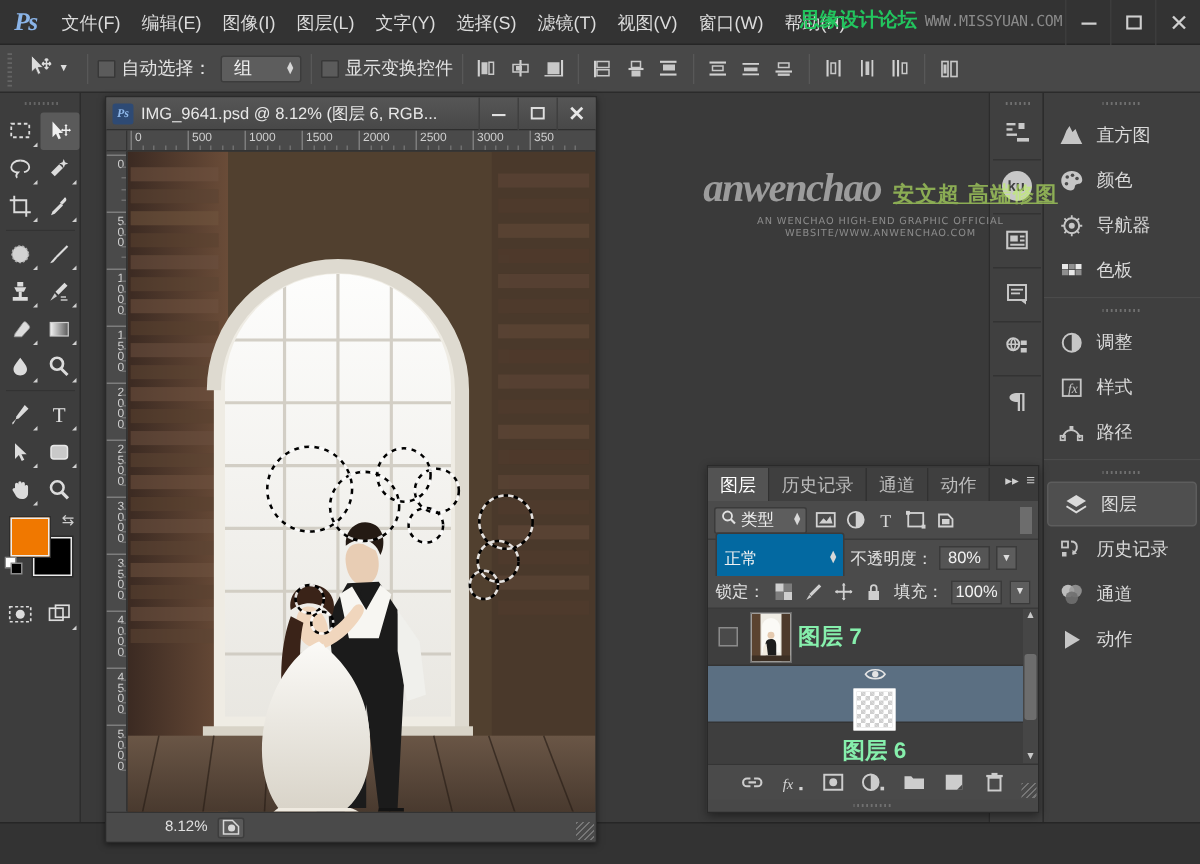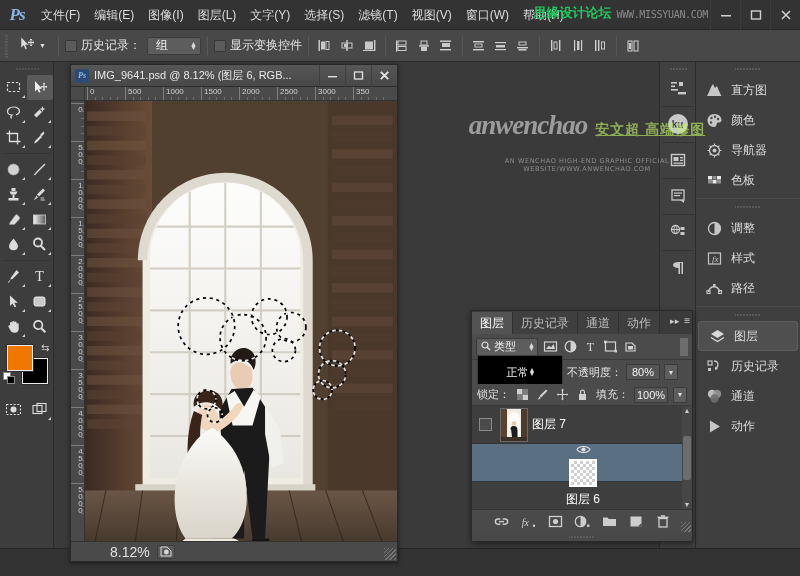--- a/index.html
+++ b/index.html
@@ -162,42 +162,42 @@
   }
   .vminor { position:absolute; right:0; width:3px; height:1px; background:#6f6f6f; }
 
   .imgwrap { flex:1; position:relative; overflow:hidden; background:#2f2f2f; }
   .photo { position:absolute; inset:0; }
 
   .docstatus {
     height:20px; background:#4a4a4a; border-top:1px solid #333;
     display:flex; align-items:center; padding-left:6px; gap:7px; flex:0 0 20px;
   }
-  .zoomtxt { font-size:14px; color:#e0e0e0;padding-left:33px; }
+  .zoomtxt { font-size:10px; color:#e0e0e0;padding-left:33px; }
   .docsz {
     width:18px; height:14px; background:#5a5a5a; border:1px solid #3d3d3d; border-radius:2px;
     display:flex; align-items:center; justify-content:center;
   }
   .docresize {
     position:absolute; right:1px; bottom:1px; width:12px; height:12px;
     background-image:repeating-linear-gradient(135deg,#777 0 1px,transparent 1px 3px);
   }
 
   
   .wm {
     position:absolute; left:408px; top:48px; width:250px; text-align:center;
     pointer-events:none; opacity:.62;
   }
   .wm-main {
     font-family:"Liberation Serif",serif; font-style:italic; font-weight:bold;
     font-size:27px; color:#d8d8d8; letter-spacing:-1px;
   }
   .wm-cn { font-size:14px; color:#bef264; font-weight:bold; letter-spacing:1px;text-decoration:underline; }
   .wm-sub {
-    font-size:6.5px; color:#bdbdbd; letter-spacing:.6px; margin-top:16px;
+    font-size:6.5px; color:#bdbdbd; letter-spacing:.6px; margin-top:2px;
     font-family:"DejaVu Sans",sans-serif;
   }
 
   
   .minidock {
     width:36px; background:#404040; border-left:1px solid #2c2c2c;
     display:flex; flex-direction:column; align-items:center; padding-top:2px; flex:0 0 36px;
   }
   .mdgrip {
     width:18px; height:6px; margin:2px 0 1px 0;
@@ -248,22 +248,22 @@
   }
   .filt-select {
     height:18px; width:62px; background:#5d5d5d; border:1px solid #3b3b3b; border-radius:2px;
     display:flex; align-items:center; gap:3px; padding:0 2px 0 4px; font-size:11px; color:#f0f0f0;
   }
   .filt-ic { width:16px; height:16px; display:flex; align-items:center; justify-content:center; color:#d2d2d2; }
   .lp-row2 {
     height:24px; display:flex; align-items:center; gap:4px; padding:0 5px; background:#4b4b4b;
   }
   .blend-select {
-    height:34px; width:86px; background:#000000; border:1px solid #3b3b3b; border-radius:2px;
-    display:flex; align-items:center; justify-content:center; padding:0 3px 0 5px;
+    height:34px; width:86px; background:#0369a1; border:1px solid #3b3b3b; border-radius:2px;
+    display:flex; align-items:center; justify-content:space-between; padding:0 3px 0 5px;
     font-size:11px; color:#f2f2f2;
   }
   .lbl { font-size:11px; color:#e2e2e2; white-space:nowrap; }
   .numfield {
     height:16px; min-width:34px; background:#555; border:1px solid #3a3a3a;
     font-size:11px; color:#f2f2f2; display:flex; align-items:center; justify-content:center;
   }
   .dd {
     width:14px; height:16px; background:#5d5d5d; border:1px solid #3b3b3b;
     display:flex; align-items:center; justify-content:center; font-size:7px; color:#ddd;
@@ -286,21 +286,21 @@
     overflow:hidden; flex:0 0 28px;
   }
   .thumb.sel-border { border:2px solid #ffffff; }
   .checker {
     position:absolute; inset:0;
     background-image:
       linear-gradient(45deg,#cfcfcf 25%,transparent 25%,transparent 75%,#cfcfcf 75%),
       linear-gradient(45deg,#cfcfcf 25%,transparent 25%,transparent 75%,#cfcfcf 75%);
     background-size:6px 6px; background-position:0 0,3px 3px; background-color:#ffffff;
   }
-  .lname { font-size:12px; color:#ffffff; }
+  .lname { font-size:15px; color:#86efac;font-weight:bold; }
   .lscroll { position:absolute; right:0; top:0; width:10px; height:100%; background:#464646; }
   .lthumbbar { position:absolute; right:1px; top:30px; width:8px; height:44px; background:#6d6d6d; border-radius:2px; }
   .larrow { position:absolute; right:1px; width:8px; text-align:center; font-size:7px; color:#c9c9c9; }
   .lp-bottom {
     height:24px; background:#4a4a4a; border-top:1px solid #343434;
     display:flex; align-items:center; justify-content:center; gap:11px; position:relative;
   }
   .lbic { width:16px; height:16px; display:flex; align-items:center; justify-content:center; color:#cdcdcd; }
   .lp-foot {
     height:8px; background:#484848; display:flex; align-items:center; justify-content:center;
@@ -367,21 +367,21 @@
           <path d="M4 2 L4 13 L6.6 10.6 L8.4 14.6 L10.2 13.8 L8.5 10 L11.8 10 Z" fill="#dcdcdc" stroke="#444" stroke-width=".5"></path>
           <path d="M14 4 L14 11 M11 7.5 L17 7.5 M14 4 L12.8 5.3 M14 4 L15.2 5.3 M14 11 L12.8 9.7 M14 11 L15.2 9.7 M11 7.5 L12.3 6.4 M11 7.5 L12.3 8.6 M17 7.5 L15.7 6.4 M17 7.5 L15.7 8.6" stroke="#dcdcdc" stroke-width="1" fill="none"></path>
         </svg>
       </span>
       <span style="font-size:7px;color:#ddd;">▼</span>
     </div>
 
     <div class="opt-sep"></div>
 
     <div class="chk"></div>
-    <span class="opt-label">历史记录：</span>
+    <span class="opt-label">自动选择：</span>
     <div class="mini-select">
       <span>组</span>
       <span class="spin">
           <span>▲</span>
           <span>▼</span>
         </span>
     </div>
 
     <div class="opt-sep"></div>
 

